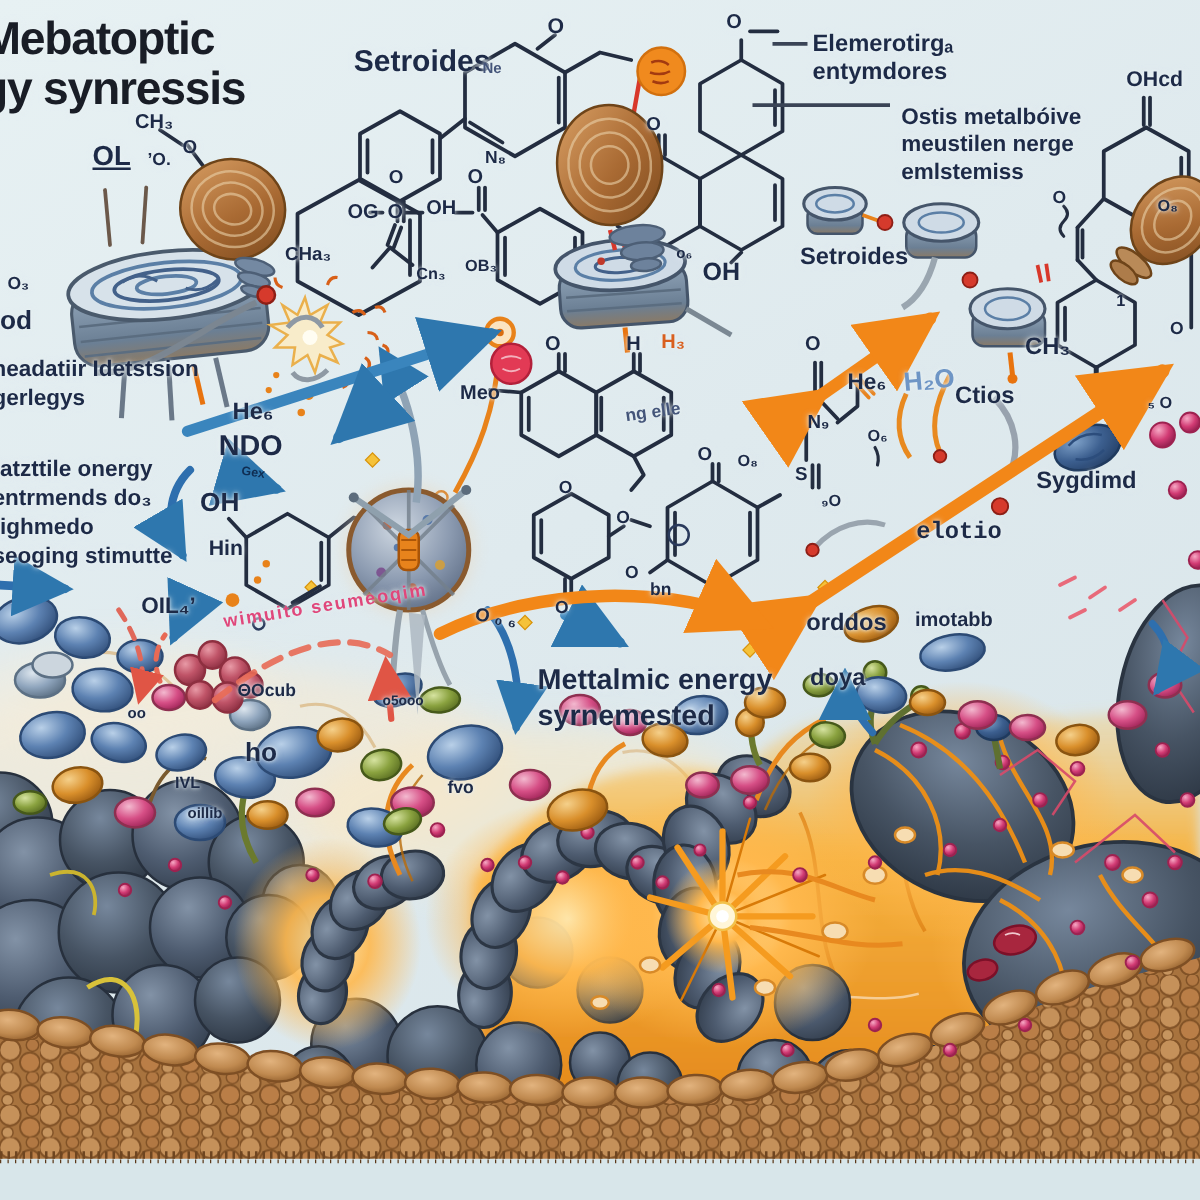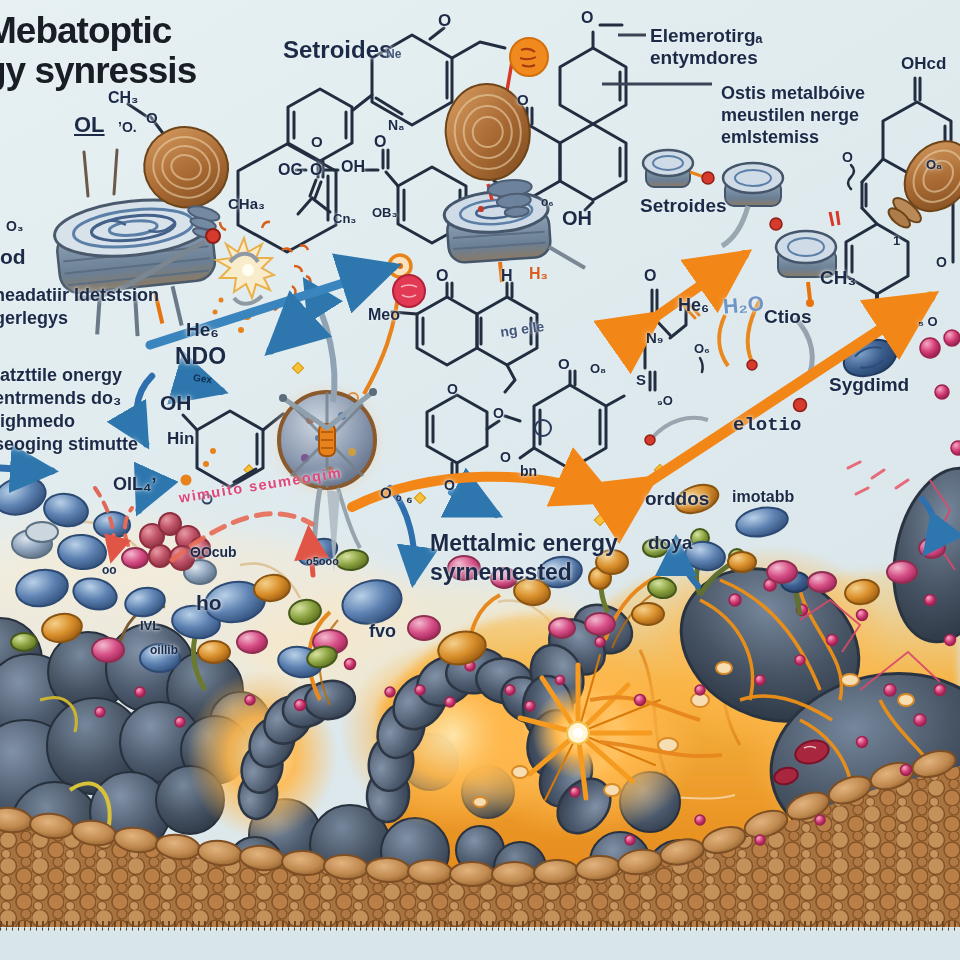--- a/index.html
+++ b/index.html
@@ -837,21 +837,21 @@
 <span class="lb" style="left:646px;top:330px;font-size:15px;">N₉</span>
 <span class="lb" style="left:636px;top:372px;font-size:15px;">S</span>
 <span class="lb" style="left:657px;top:394px;font-size:13px;">₉O</span>
 <span class="lb" style="left:694px;top:342px;font-size:13px;">O₆</span>
 <span class="lb" style="left:893px;top:234px;font-size:13px;">1</span>
 <span class="lb" style="left:102px;top:564px;font-size:12px;">oo</span>
 <span class="lb" style="left:196px;top:592px;font-size:21px;">ho</span>
 <span class="lb" style="left:140px;top:596px;font-size:13px;margin-top:23px;">IVL</span>
 <span class="lb" style="left:190px;top:545px;font-size:14px;">ΘOcub</span>
 <span class="lb" style="left:306px;top:556px;font-size:11px;">o5ooo</span>
-<span class="lb" style="left:369px;top:622px;font-size:18px;">fvo</span>
+<span class="lb" style="left:358px;top:622px;font-size:14px;">fvo</span>
 <span class="lb" style="left:150px;top:644px;font-size:12px;">oillib</span>
 <span class="lb c-pk" style="left:178px;top:478px;font-size:14.5px;transform:rotate(-9deg);">wimuito seumeoqim</span>
 <span class="lb" style="left:193px;top:374px;font-size:10px;color:#0f2d52;transform:rotate(8deg);text-shadow:none;">Gex</span>
 <span class="lb" style="left:918px;top:315px;font-size:13px;">₅ O</span>
 <span class="lb" style="left:380px;top:487px;font-size:15px;transform:rotate(10deg);">O ₀ ₆</span>
 <span class="lb" style="left:936px;top:255px;font-size:14px;">O</span>
 <span class="lb" style="left:842px;top:150px;font-size:14px;">O</span>
 
 </div>
 

